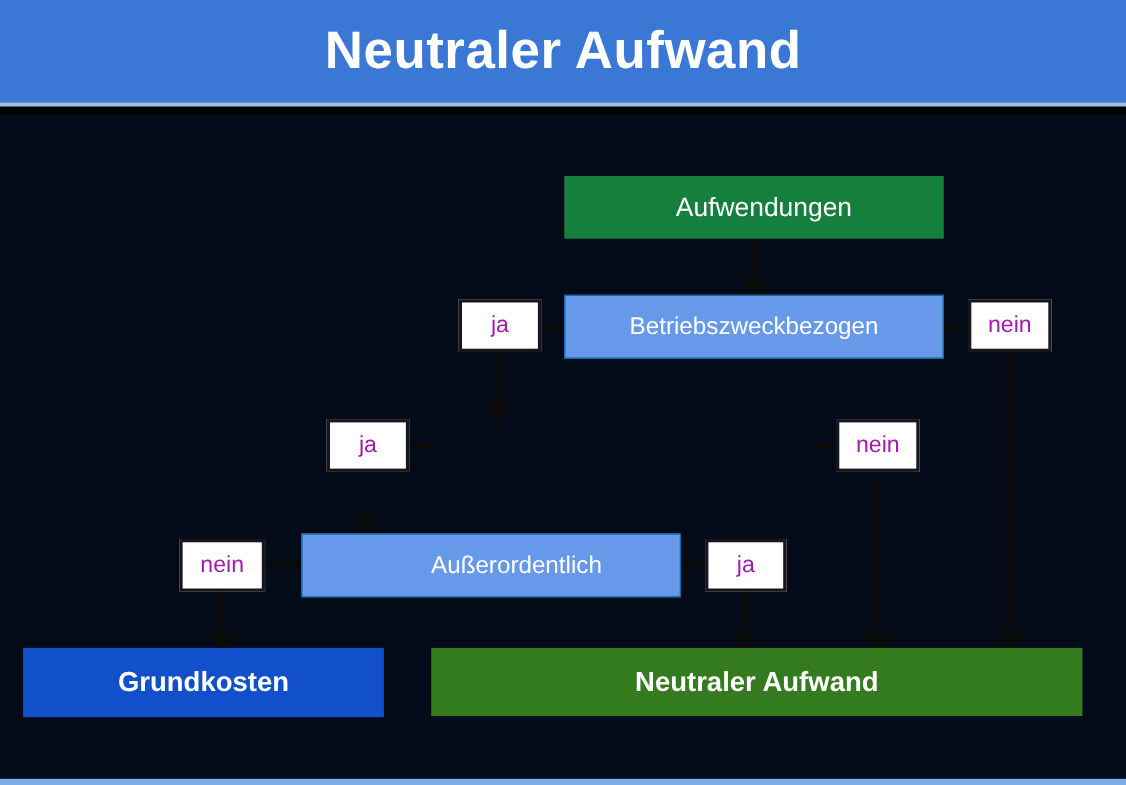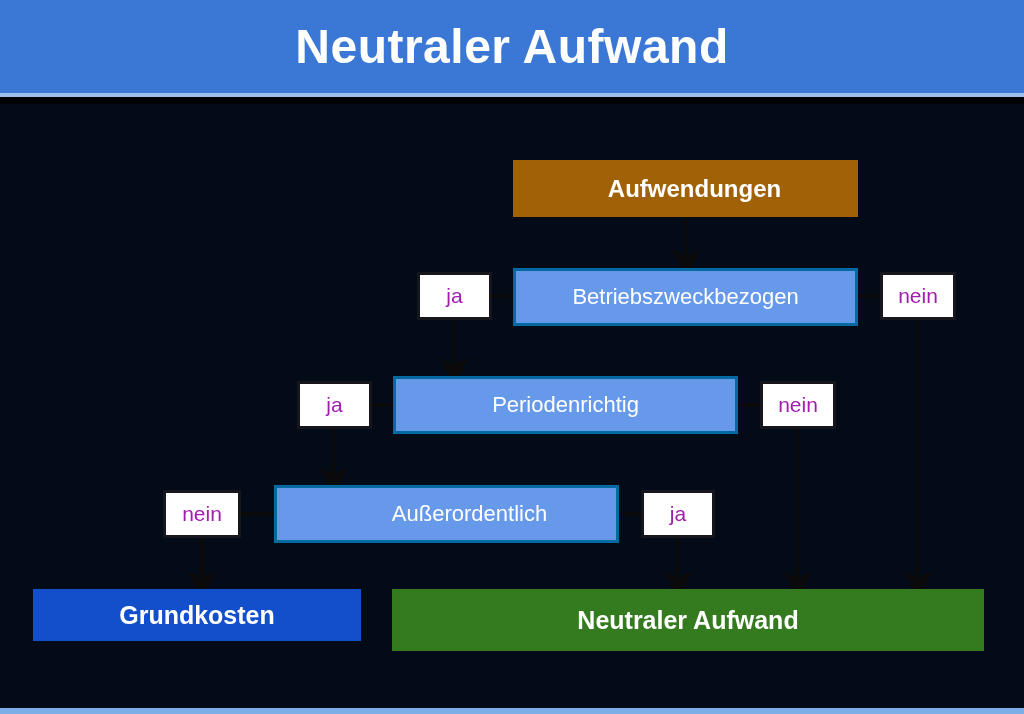--- a/index.html
+++ b/index.html
@@ -76,28 +76,28 @@
     position: absolute;
     box-sizing: border-box;
     display: flex;
     align-items: center;
     justify-content: center;
     text-align: center;
     color: #ffffff;
     z-index: 2;
   }
   .node-root {
-    background: #a16207;
+    background: #15803d;
     font-size: 24px;
-    font-weight: bold;
+    font-weight: normal;
     padding-left: 18px;
   }
   .node-decision {
     background: #6699ea;
-    border: 3px solid #0369a1;
+    border: 1px solid #0369a1;
     font-size: 22px;
     font-weight: normal;
   }
   .node-result-blue {
     background: #1150ca;
     font-size: 25px;
     font-weight: bold;
   }
   .node-result-green {
     background: #347a1f;
@@ -161,29 +161,26 @@
     </svg>
 
     <div class="node node-root" style="left:513px; top:56px; width:345px; height:57px;">
       <span>Aufwendungen</span>
     </div>
 
     <div class="node node-decision" style="left:513px; top:164px; width:345px; height:58px;">
       <span>Betriebszweckbezogen</span>
     </div>
 
-    <div class="node node-decision" style="left:393px; top:272px; width:345px; height:58px;">
-      <span>Periodenrichtig</span>
-    </div>
 
     <div class="node node-decision" style="left:274px; top:381px; width:345px; height:58px;padding-left:46px;">
       <span>Außerordentlich</span>
     </div>
 
-    <div class="node node-result-blue" style="left:33px; top:485px; width:328px; height:52px;">
+    <div class="node node-result-blue" style="left:21px; top:485px; width:328px; height:63px;">
       <span>Grundkosten</span>
     </div>
 
     <div class="node node-result-green" style="left:392px; top:485px; width:592px; height:62px;">
       <span>Neutraler Aufwand</span>
     </div>
 
     <div class="label-box" style="left:417px; top:168px; width:75px; height:48px;">
       <span>ja</span>
     </div>

